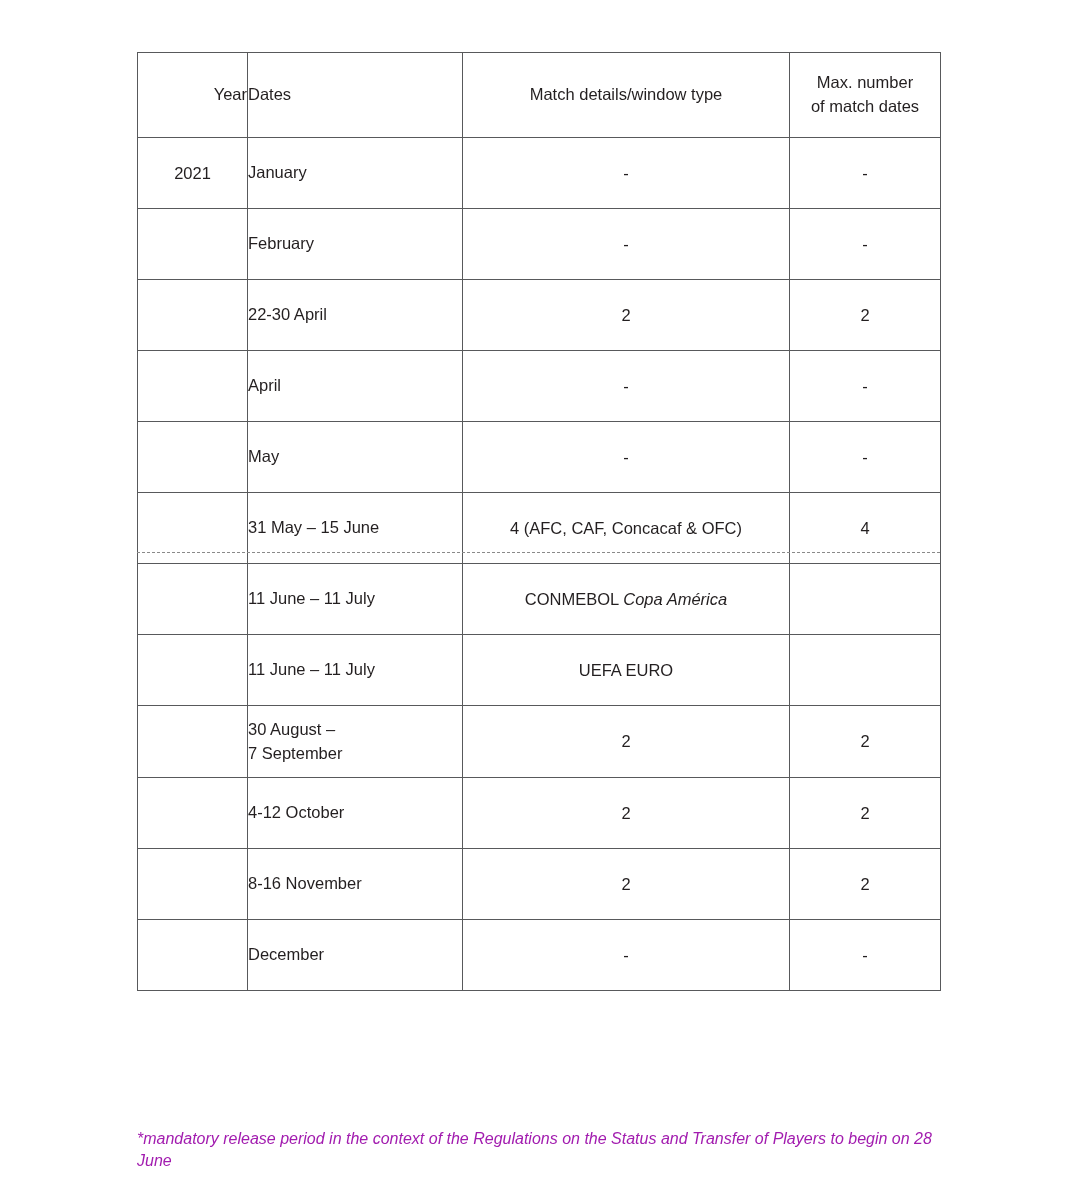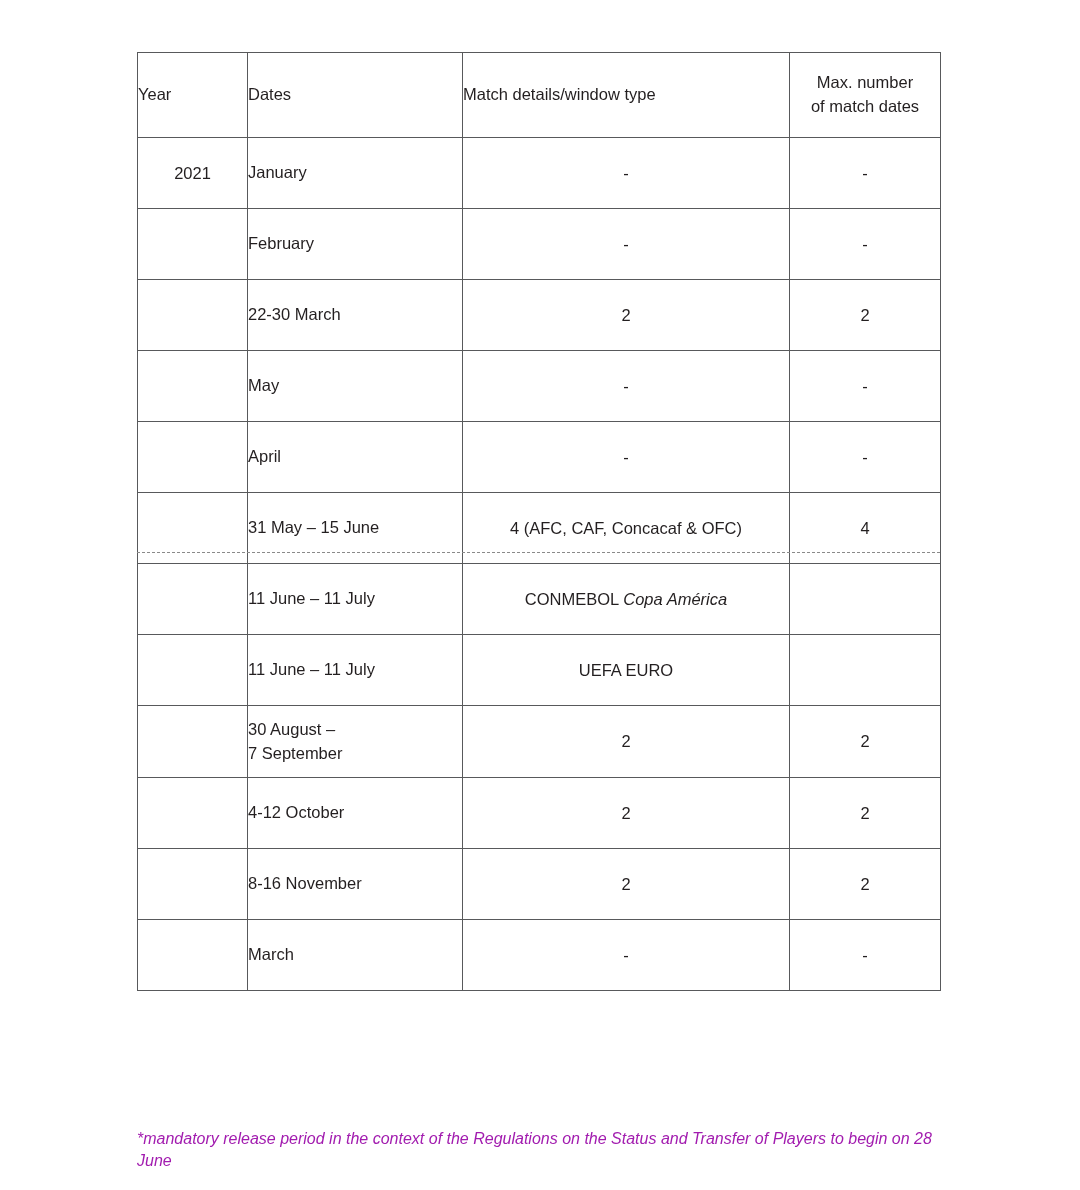--- a/index.html
+++ b/index.html
@@ -51,23 +51,23 @@
 
   
   thead th {
     background: #dcdcdc;
     font-weight: bold;
     font-size: 16.5px;
     height: 84px;
     vertical-align: top;
     line-height: 1.45;
   }
-  th.h-year    { text-align: left;   padding: 12px 0 0 12px; }
+  th.h-year    { text-align: right;   padding: 12px 0 0 12px; }
   th.h-dates   { text-align: left;   padding: 12px 0 0 14px; }
-  th.h-details { text-align: left;   padding: 12px 0 0 12px; }
+  th.h-details { text-align: center;   padding: 12px 0 0 12px; }
   th.h-max     { text-align: center; padding: 12px 12px 0 12px; }
 
   
   td.cell-year {
     text-align: center;
     font-weight: bold;
     font-size: 17px;
     height: 70px;
   }
   td.cell-dates {
@@ -137,33 +137,33 @@
           <td class="cell-max">-</td>
         </tr>
         <tr>
           <td class="cell-year"></td>
           <td class="cell-dates">February</td>
           <td class="cell-details">-</td>
           <td class="cell-max">-</td>
         </tr>
         <tr>
           <td class="cell-year"></td>
-          <td class="cell-dates">22-30 March</td>
-          <td class="cell-details">2</td>
-          <td class="cell-max">2</td>
+          <td class="cell-dates">22-30 April</td>
+          <td class="cell-details">2</td>
+          <td class="cell-max">2</td>
+        </tr>
+        <tr>
+          <td class="cell-year"></td>
+          <td class="cell-dates">April</td>
+          <td class="cell-details">-</td>
+          <td class="cell-max">-</td>
         </tr>
         <tr>
           <td class="cell-year"></td>
           <td class="cell-dates">May</td>
-          <td class="cell-details">-</td>
-          <td class="cell-max">-</td>
-        </tr>
-        <tr>
-          <td class="cell-year"></td>
-          <td class="cell-dates">April</td>
           <td class="cell-details">-</td>
           <td class="cell-max">-</td>
         </tr>
         <tr>
           <td class="cell-year"></td>
           <td class="cell-dates">31 May – 15 June</td>
           <td class="cell-details">4 (AFC, CAF, Concacaf &amp; OFC)</td>
           <td class="cell-max">4</td>
         </tr>
         <tr>
@@ -191,21 +191,21 @@
           <td class="cell-max">2</td>
         </tr>
         <tr>
           <td class="cell-year"></td>
           <td class="cell-dates">8-16 November</td>
           <td class="cell-details">2</td>
           <td class="cell-max">2</td>
         </tr>
         <tr>
           <td class="cell-year"></td>
-          <td class="cell-dates">March</td>
+          <td class="cell-dates">December</td>
           <td class="cell-details">-</td>
           <td class="cell-max">-</td>
         </tr>
       </tbody>
   </table>
 
   <div id="dashed-divider"></div>
 
   <div id="footnote">*mandatory release period in the context of the Regulations on the Status and Transfer of Players to begin on 28 June</div>
 

